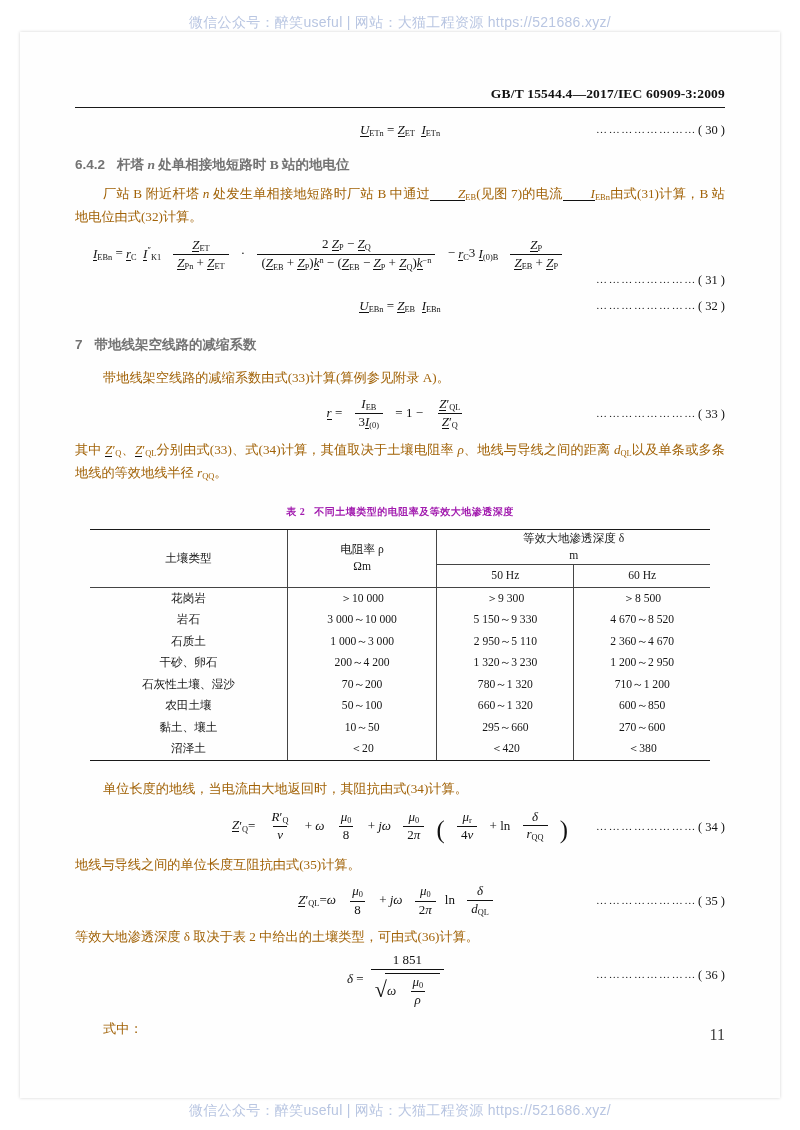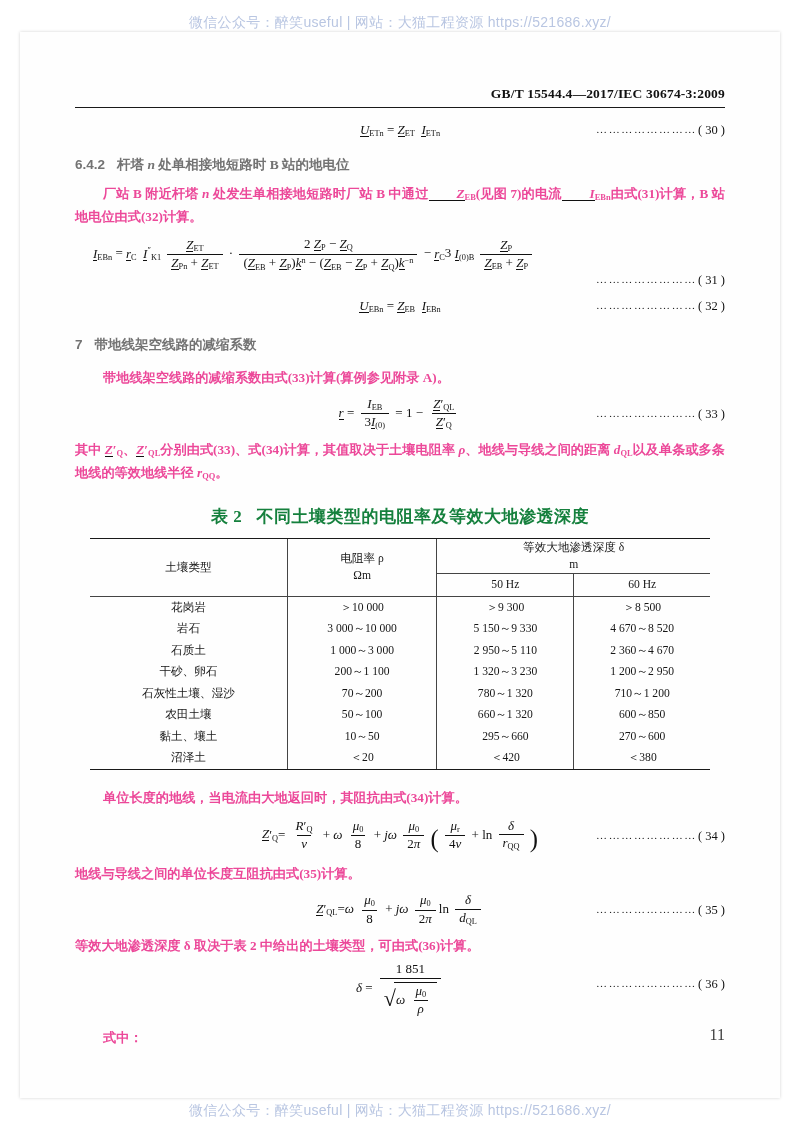--- a/index.html
+++ b/index.html
@@ -68,25 +68,24 @@
     position: absolute;
     left: 75px;
     top: 118px;
     width: 650px;
   }
 
   
   .para {
     font-size: 13.2px;
     line-height: 20px;
-    color: #ec4899;
+    color: #a16207;
     text-align: justify;
     margin: 0;
     font-family: "Liberation Serif", serif;
-    font-weight: bold;
   }
   .para.indent { text-indent: 28px; }
 
   .heading {
     font-size: 13.5px;
     font-weight: bold;
     color: #737373;
     margin: 0;
     font-family: "Liberation Sans", sans-serif;
     white-space: nowrap;
@@ -136,21 +135,21 @@
   sup {
     font-size: 0.64em;
     vertical-align: 0.52em;
     font-style: normal;
   }
   .frac {
     display: inline-flex;
     flex-direction: column;
     align-items: center;
     vertical-align: middle;
-    margin: 0 3px;
+    margin: 0 9px;
     line-height: 1.12;
   }
   .frac > .nu { padding: 0 4px 1px 4px; }
   .frac > .de { padding: 1px 4px 0 4px; border-top: 1px solid #111; }
   .paren-big {
     font-size: 1.9em;
     vertical-align: -0.35em;
     font-weight: 300;
   }
   .sqrt {
@@ -165,23 +164,23 @@
     align-self: center;
   }
   .sqrt .under {
     border-top: 1px solid #111;
     padding: 1px 4px 0 2px;
   }
 
   
   .table-caption {
     text-align: center;
-    font-size: 17px;
+    font-size: 10px;
     font-weight: bold;
-    color: #15803d;
+    color: #a21caf;
     font-family: "Liberation Serif", serif;
     letter-spacing: 0.5px;
   }
   table.soil {
     border-collapse: collapse;
     width: 620px;
     margin: 0 auto;
     font-size: 11.6px;
     color: #161616;
     font-family: "Liberation Serif", serif;
@@ -216,21 +215,21 @@
   .spacer-18 { height: 18px; }
 </style>
 </head>
 <body>
 
 <div class="page">
   <div class="paper"></div>
 
   <div class="watermark watermark-top">微信公众号：醉笑useful  |  网站：大猫工程资源 https://521686.xyz/</div>
 
-  <div class="doc-header">GB/T  15544.4—2017/IEC 30674-3:2009</div>
+  <div class="doc-header">GB/T  15544.4—2017/IEC 60909-3:2009</div>
   <div class="header-rule"></div>
 
   <div class="content">
 
     <div class="formula-row">
       <div class="formula">
         <span class="it ul-var">U</span><sub>ETn</sub> <span>=</span>
         <span class="it ul-var">Z</span><sub>ET</sub>&nbsp;
         <span class="it ul-var">I</span><sub>ETn</sub>
       </div>
@@ -375,21 +374,21 @@
             <td class="datacell bl">4 670～8 520</td>
           </tr>
           <tr>
             <td class="datacell">石质土</td>
             <td class="datacell bl">1 000～3 000</td>
             <td class="datacell bl">2 950～5 110</td>
             <td class="datacell bl">2 360～4 670</td>
           </tr>
           <tr>
             <td class="datacell">干砂、卵石</td>
-            <td class="datacell bl">200～1 100</td>
+            <td class="datacell bl">200～4 200</td>
             <td class="datacell bl">1 320～3 230</td>
             <td class="datacell bl">1 200～2 950</td>
           </tr>
           <tr>
             <td class="datacell">石灰性土壤、湿沙</td>
             <td class="datacell bl">70～200</td>
             <td class="datacell bl">780～1 320</td>
             <td class="datacell bl">710～1 200</td>
           </tr>
           <tr>

